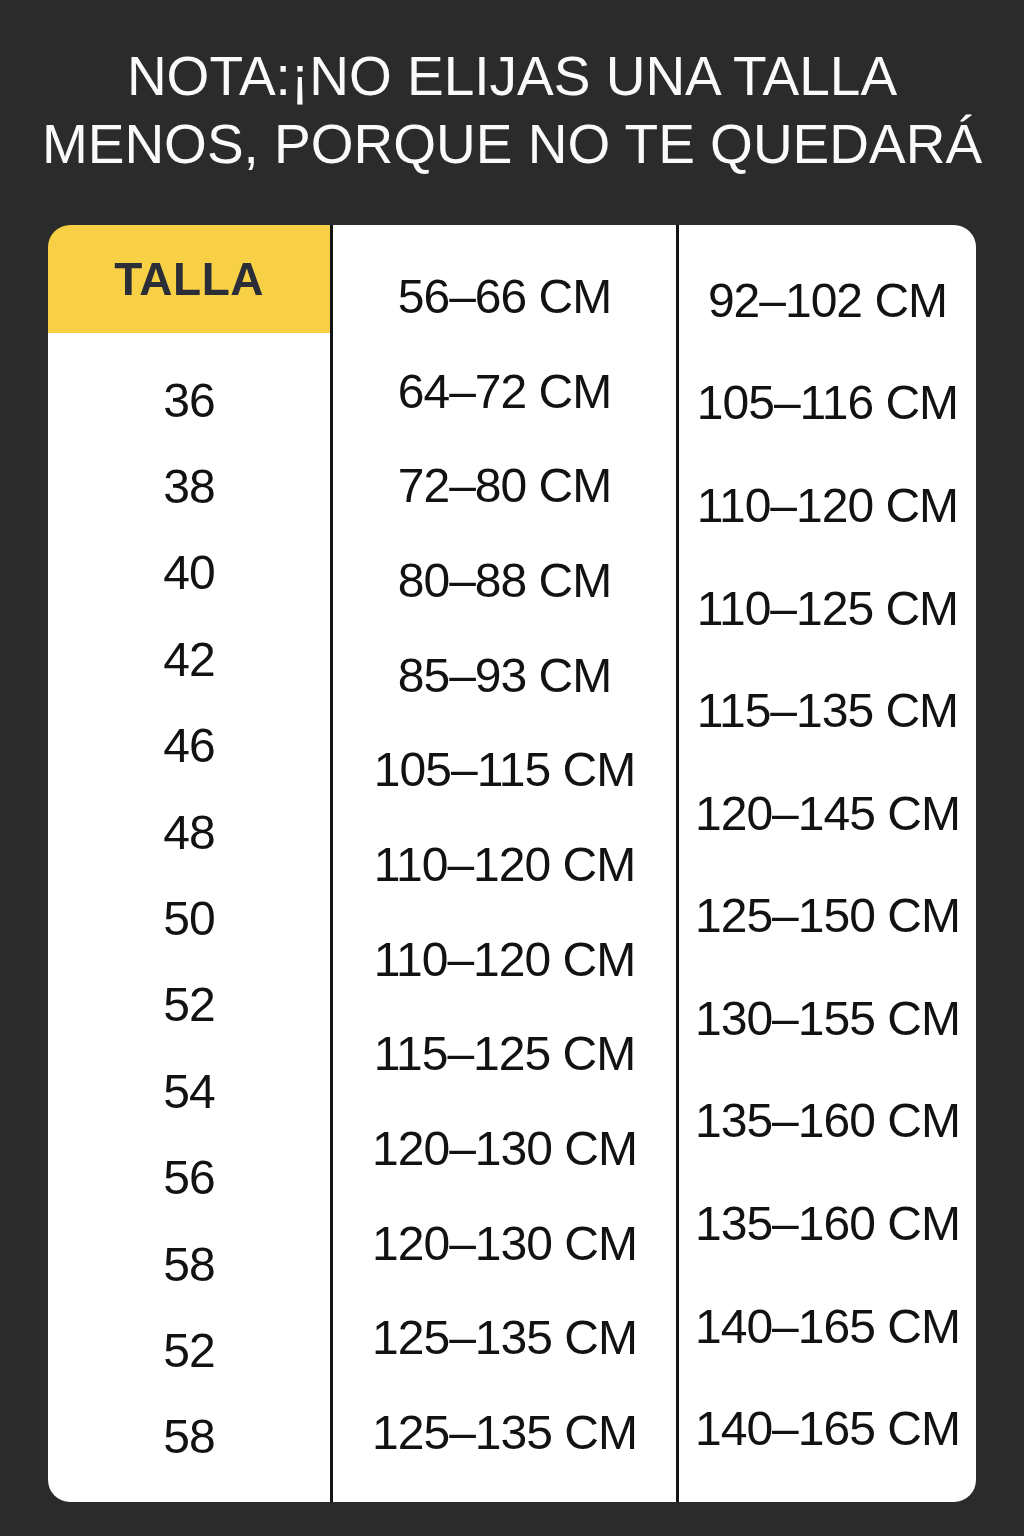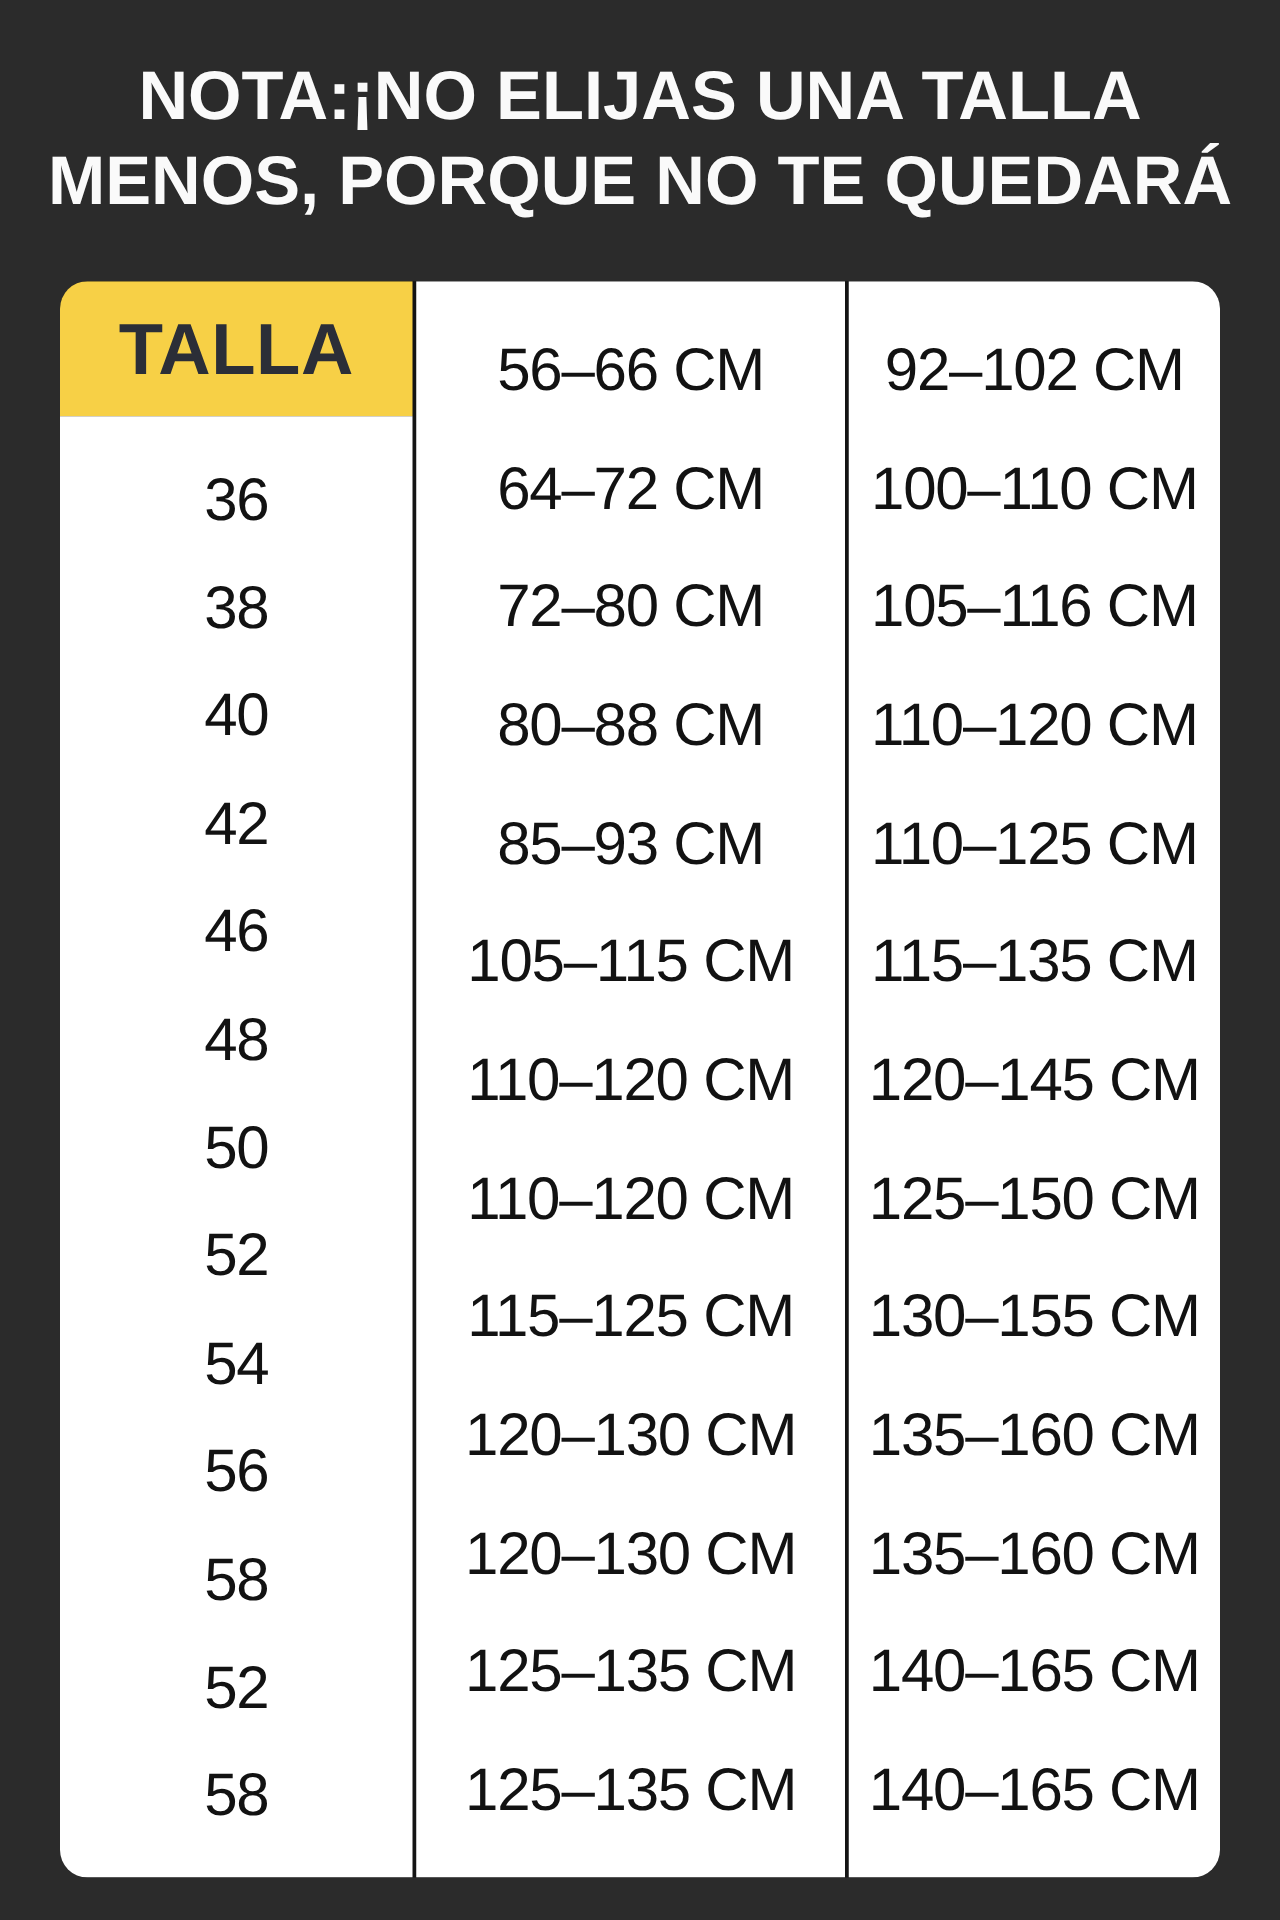--- a/index.html
+++ b/index.html
@@ -19,21 +19,21 @@
     overflow: hidden;
     position: relative;
   }
   .note {
     position: absolute;
     top: 42px;
     left: 0;
     right: 0;
     text-align: center;
     color: #fafafa;
-    font-weight: 700;
+    font-weight: 400;
     font-size: 55px;
     line-height: 68px;
     letter-spacing: 0px;
   }
   .card {
     position: absolute;
     left: 48px;
     top: 225px;
     width: 928px;
     height: 1277px;
@@ -50,21 +50,21 @@
     min-width: 0;
   }
   .col-header {
     flex: 0 0 108px;
     background: var(--accent);
     color: var(--header-ink);
     display: flex;
     align-items: center;
     justify-content: center;
     font-weight: 700;
-    font-size: 58px;
+    font-size: 46px;
     letter-spacing: 0.5px;
   }
   .col-cells {
     flex: 1;
     background: var(--body-bg);
     display: flex;
     flex-direction: column;
     justify-content: space-between;
     padding: 24px 0 22px;
   }
@@ -119,21 +119,20 @@
         <div class="cell">115–125 CM</div>
         <div class="cell">120–130 CM</div>
         <div class="cell">120–130 CM</div>
         <div class="cell">125–135 CM</div>
         <div class="cell">125–135 CM</div>
       </div>
     </div>
     <div class="table-col">
       <div class="col-cells">
         <div class="cell">92–102 CM</div>
-        <div class="cell">100–110 CM</div>
         <div class="cell">105–116 CM</div>
         <div class="cell">110–120 CM</div>
         <div class="cell">110–125 CM</div>
         <div class="cell">115–135 CM</div>
         <div class="cell">120–145 CM</div>
         <div class="cell">125–150 CM</div>
         <div class="cell">130–155 CM</div>
         <div class="cell">135–160 CM</div>
         <div class="cell">135–160 CM</div>
         <div class="cell">140–165 CM</div>

